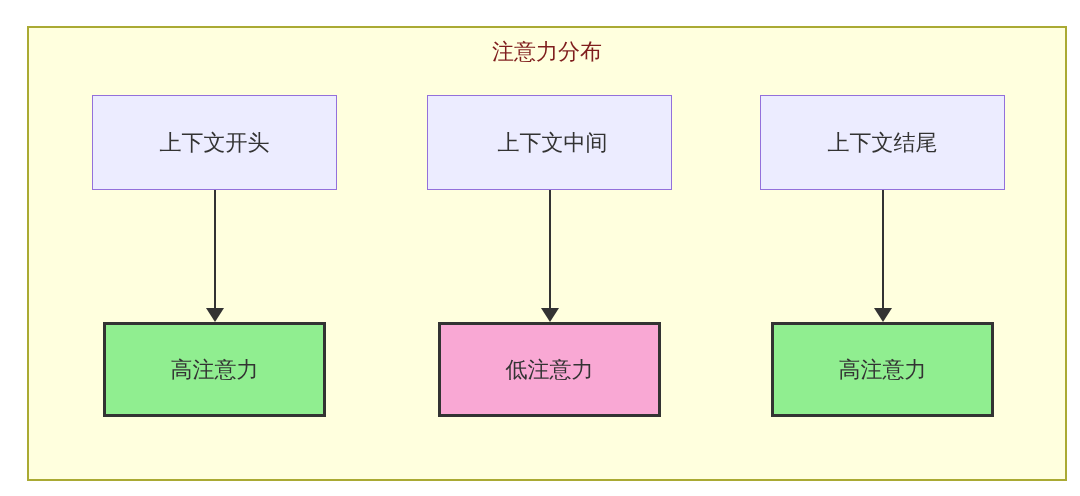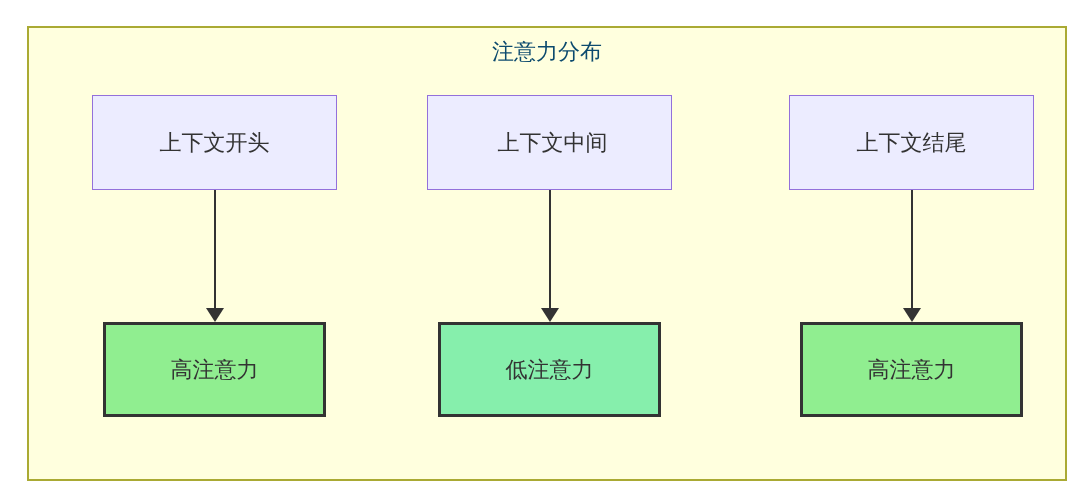--- a/index.html
+++ b/index.html
@@ -27,31 +27,31 @@
     border: 2px solid #AAAA33;
   }
   .subgraph-title {
     position: absolute;
     top: 10px;
     left: 0;
     width: 100%;
     text-align: center;
     font-size: 22px;
     line-height: 28px;
-    color: #0c4a6e;
+    color: #7f1d1d;
   }
   .column {
     position: absolute;
     top: 67px;
     width: 245px;
     height: 322px;
   }
   .col-0 { left: 63px; }
   .col-1 { left: 398px; }
-  .col-2 { left: 760px; }
+  .col-2 { left: 731px; }
   .node {
     position: absolute;
     left: 0;
     width: 245px;
     height: 95px;
     display: flex;
     align-items: center;
     justify-content: center;
     font-size: 22px;
     color: #333333;
@@ -118,21 +118,21 @@
     </div>
 
     <div class="column col-1">
       <div class="node source" style="background-color: rgb(236, 236, 255); border-color: rgb(147, 112, 219); padding-left: 6px;">
         <span>上下文中间</span>
       </div>
       <div class="arrow">
         <div class="shaft" style="background-color: rgb(51, 51, 51);"></div>
         <div class="head" style="border-top-color: rgb(51, 51, 51);"></div>
       </div>
-      <div class="node result" style="background-color: #86efac; border-color: rgb(51, 51, 51);">
+      <div class="node result" style="background-color: #f9a8d4; border-color: rgb(51, 51, 51);">
         <span>低注意力</span>
       </div>
     </div>
 
     <div class="column col-2">
       <div class="node source" style="background-color: rgb(236, 236, 255); border-color: rgb(147, 112, 219);">
         <span>上下文结尾</span>
       </div>
       <div class="arrow">
         <div class="shaft" style="background-color: rgb(51, 51, 51);"></div>

